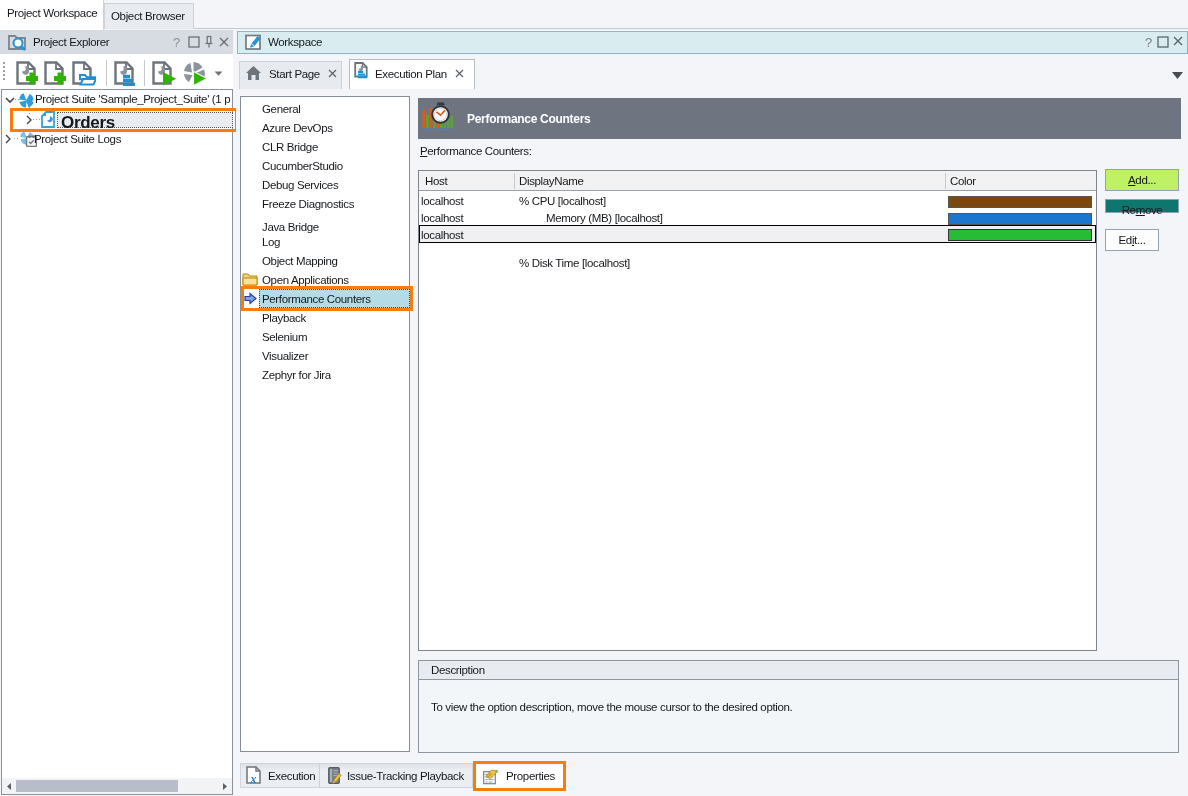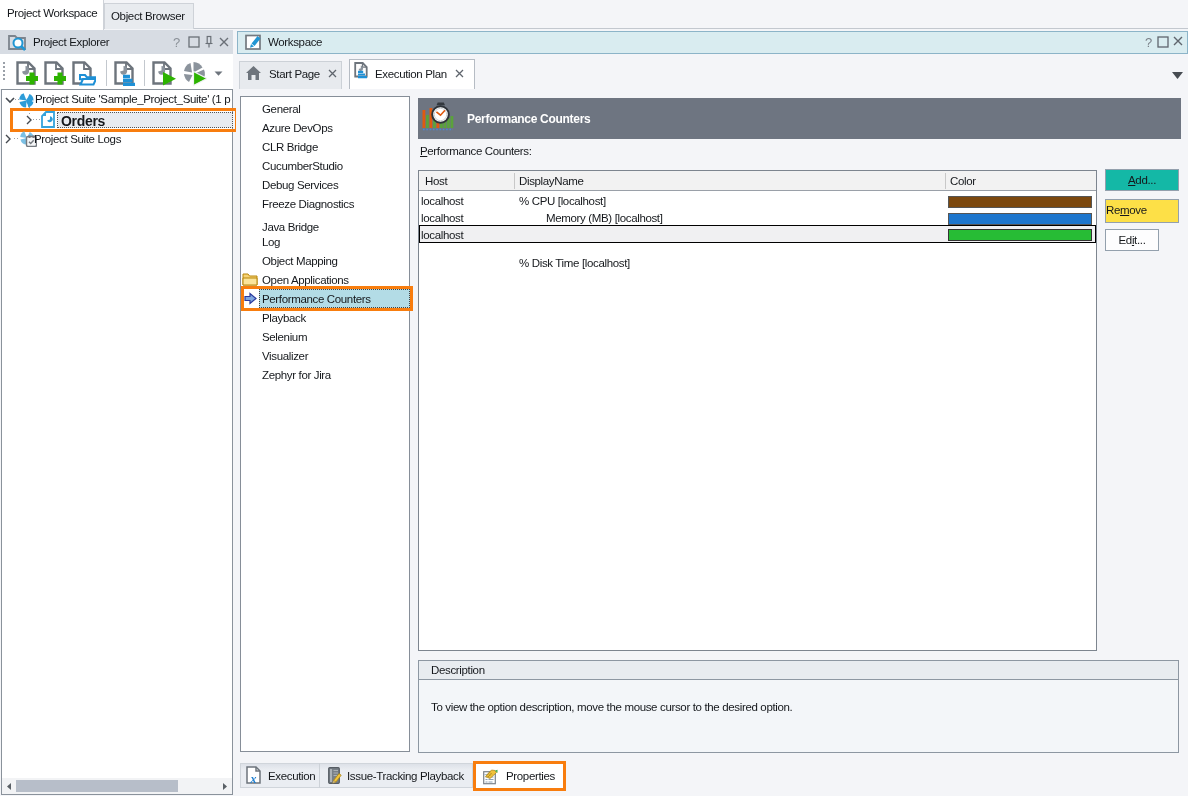--- a/index.html
+++ b/index.html
@@ -106,21 +106,21 @@
 <div class="abs" style="left:10px;top:108px;width:228px;height:24px;border:3px solid #f87d0e;background:transparent;"></div>
 <div class="abs" style="left:57px;top:112px;width:176px;height:16px;background:#e8ebf0;border:1px dotted #555;"></div>
 <svg class="abs" style="left:24px;top:115px" width="10" height="10" viewBox="0 0 10 10">
     <path d="M3 1 l4 4 l-4 4" stroke="#454a50" stroke-width="1.4" fill="none"></path>
   </svg>
 <svg class="abs" style="left:41px;top:111px" width="14" height="17" viewBox="0 0 14 17">
   <path d="M5 1 h8 v15 h-12 v-11 z" fill="#fff" stroke="#35a3dc" stroke-width="1.8"></path>
   <path d="M5 1 v4 h-4 z" fill="#35a3dc"></path>
   <path d="M9 5.2 a3 3 0 1 1 -2.9 4.4 l2.9 -1.2 z" fill="#2d9cd8"></path>
 </svg>
-<div class="abs" style="left:61px;top:113px;font-weight:bold;font-size:14px;letter-spacing:-0.3px;">Orders</div>
+<div class="abs" style="left:61px;top:113px;font-weight:bold;font-size:17px;letter-spacing:-0.3px;">Orders</div>
 
 <svg class="abs" style="left:3px;top:134px" width="10" height="10" viewBox="0 0 10 10">
     <path d="M3 1 l4 4 l-4 4" stroke="#454a50" stroke-width="1.4" fill="none"></path>
   </svg>
 <svg class="abs" style="left:20px;top:131px" width="17" height="16" viewBox="0 0 17 16">
   <g fill="#7cc0e4" transform="rotate(25 7 7)">
     <path d="M7 0.5 a6.5 6.5 0 0 1 5.8 3.6 l-5.8 2.9 z"></path>
     <path d="M13.3 5.3 a6.5 6.5 0 0 1 -2 6.7 l-4.3 -5 z"></path>
     <path d="M9.4 13.1 a6.5 6.5 0 0 1 -7.7 -2 l5.3 -4.1 z"></path>
     <path d="M0.5 9 a6.5 6.5 0 0 1 1.2 -6.9 l5.2 4.9 z"></path>
@@ -254,22 +254,22 @@
 <div class="abs" style="left:519px;top:195px;">% CPU [localhost]</div>
 <div class="abs" style="left:948px;top:196px;width:144px;height:12px;background:#7c480e;border:1px solid #555;"></div>
 <div class="abs" style="left:421px;top:212px;">localhost</div>
 <div class="abs" style="left:519px;top:212px;margin-left:27px;">Memory (MB) [localhost]</div>
 <div class="abs" style="left:948px;top:213px;width:144px;height:12px;background:#1d76cd;border:1px solid #555;"></div>
 <div class="abs" style="left:419px;top:225px;width:677px;height:18px;background:#f0f0f2;border:1px solid #000;"></div>
 <div class="abs" style="left:421px;top:229px;">localhost</div>
 <div class="abs" style="left:519px;top:229px;margin-top:28px;">% Disk Time [localhost]</div>
 <div class="abs" style="left:948px;top:229px;width:144px;height:12px;background:#27bc35;border:1px solid #333;"></div>
 
-<div class="abs" style="left:1105px;top:169px;width:74px;height:22px;background:#14b8a6;border:1px solid #93a0ad;text-align:center;line-height:20px;"><span style="text-decoration:underline">A</span>dd...</div>
-<div class="abs" style="left:1105px;top:199px;width:74px;height:24px;background:#fde047;border:1px solid #93a0ad;line-height:20px;">Re<span style="text-decoration:underline">m</span>ove</div>
+<div class="abs" style="left:1105px;top:169px;width:74px;height:22px;background:#bef264;border:1px solid #93a0ad;text-align:center;line-height:20px;"><span style="text-decoration:underline">A</span>dd...</div>
+<div class="abs" style="left:1105px;top:199px;width:74px;height:14px;background:#0f766e;border:1px solid #93a0ad;text-align:center;line-height:20px;">Re<span style="text-decoration:underline">m</span>ove</div>
 <div class="abs" style="left:1105px;top:229px;width:54px;height:22px;background:#fdfdfe;border:1px solid #93a0ad;text-align:center;line-height:20px;">Ed<span style="text-decoration:underline">i</span>t...</div>
 
 <div class="abs" style="left:418px;top:660px;width:761px;height:93px;background:#f3f6f9;border:1px solid #8d97a2;"></div>
 <div class="abs" style="left:419px;top:661px;width:759px;height:19px;background:#e8ecf0;border-bottom:1px solid #8d97a2;"></div>
 <div class="abs" style="left:431px;top:664px;">Description</div>
 <div class="abs" style="left:431px;top:701px;">To view the option description, move the mouse cursor to the desired option.</div>
 
 <div class="abs" style="left:236px;top:756px;width:952px;height:40px;background:#f4f5f8;"></div>
 <div class="abs" style="left:240px;top:763px;width:233px;height:25px;background:linear-gradient(#dde1e8,#eaedf2 25%,#eaedf2);border:1px solid #d0d5db;"></div>
 <div class="abs" style="left:319px;top:763px;width:1px;height:25px;background:#cdd2d8;"></div>

